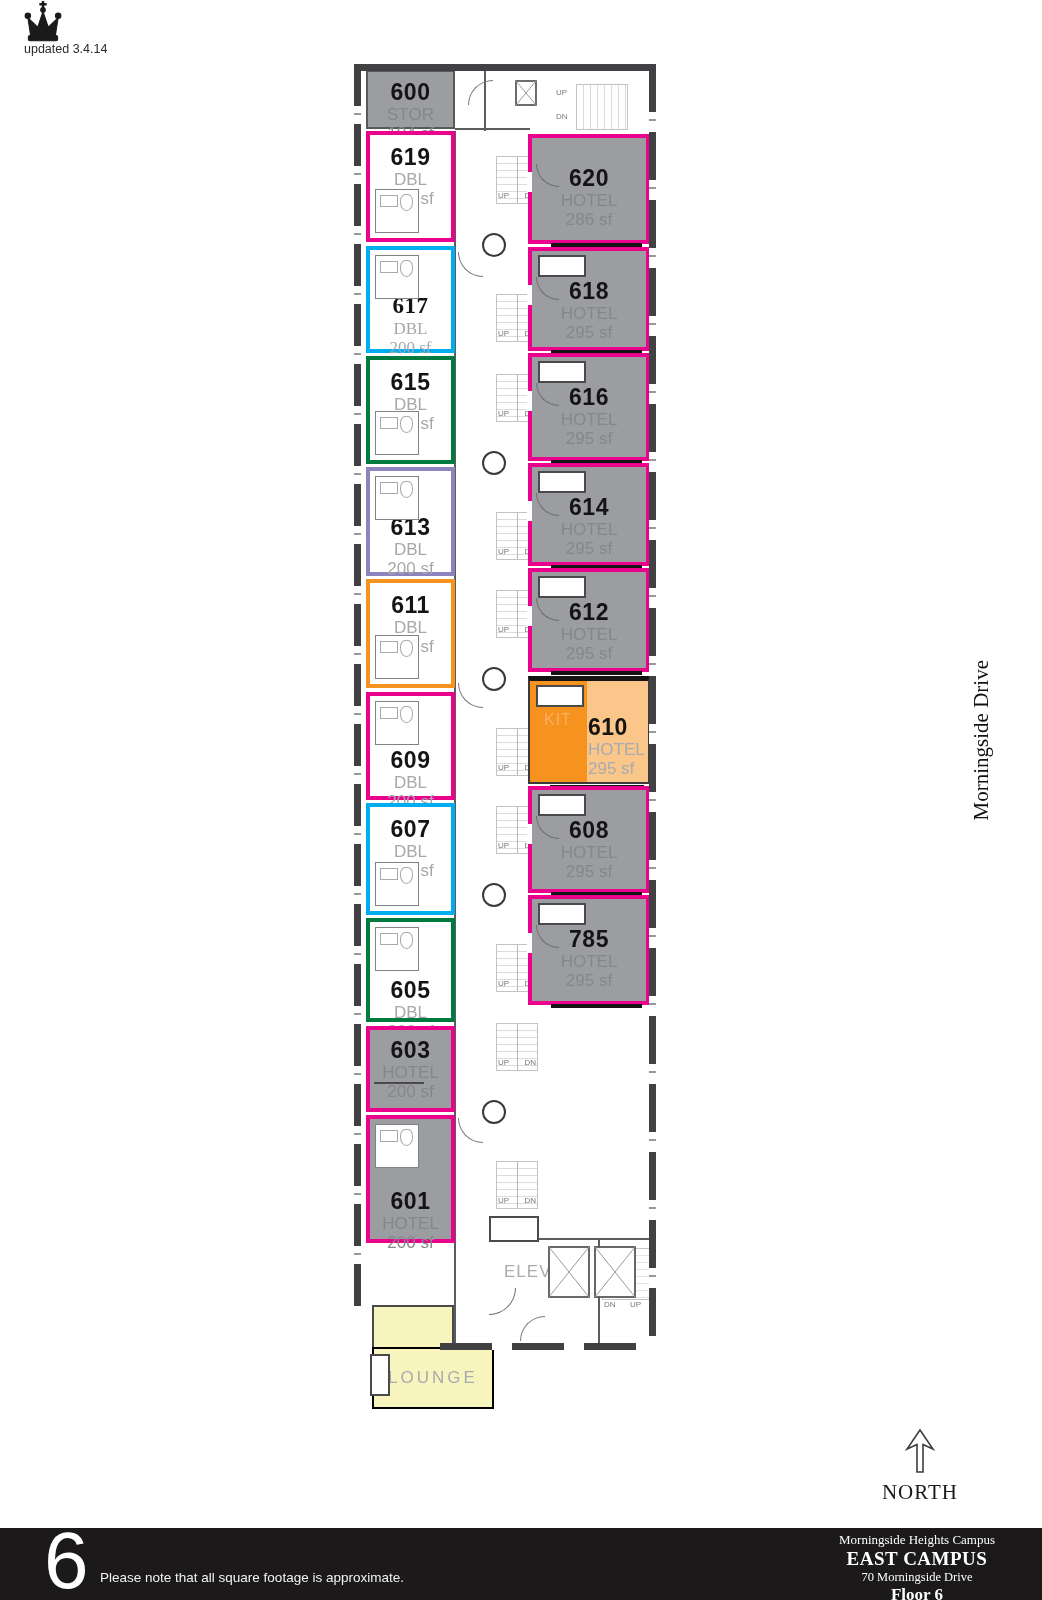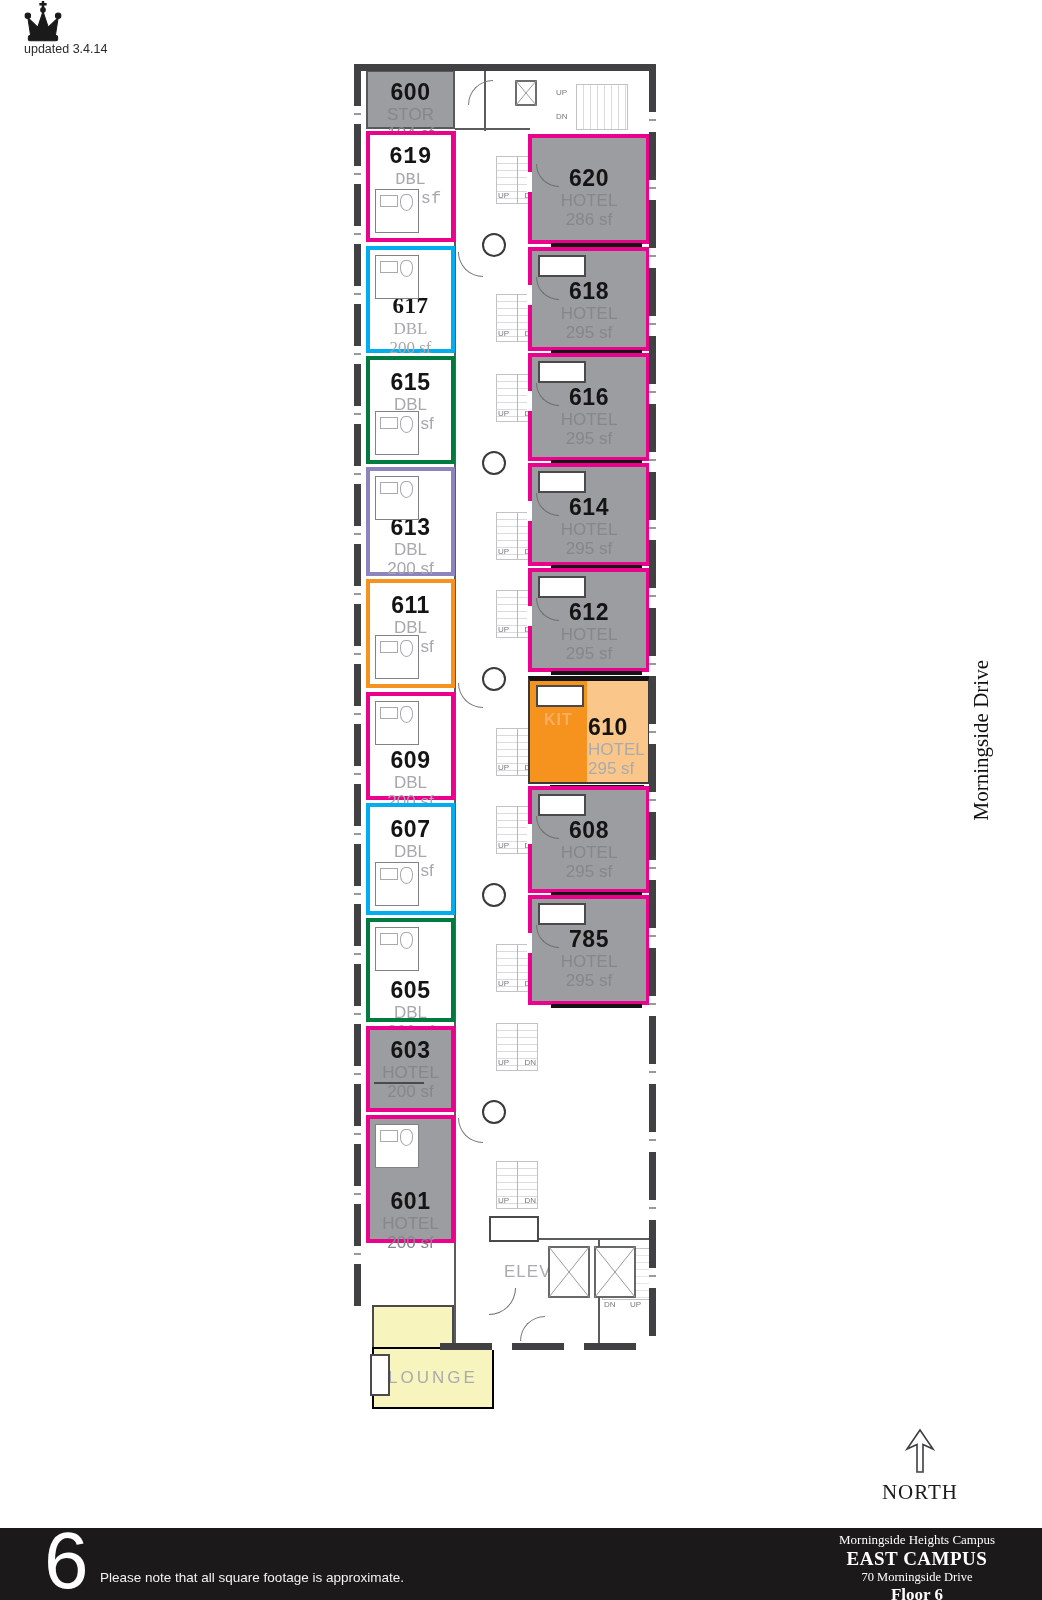--- a/index.html
+++ b/index.html
@@ -44,21 +44,21 @@
   .rroom{left:528px;width:122px;}
   .b-mag{border-color:#ea018c}.b-cyan{border-color:#00aeef}.b-grn{border-color:#007b40}
   .b-pur{border-color:#8c84bc}.b-org{border-color:#f6921e}
   .b-drk{border:2px solid #58595b}
   .f-gray{background:#9b9da0;}
   .num{font-size:23px;font-weight:700;color:#141414;line-height:1.08;letter-spacing:.5px;}
   .sub{font-size:17px;color:#a6a8ab;line-height:1.12;}
   .f-gray .sub{color:#85878a;}
 
   .p600{top:70px;height:59px;padding-top:8px;}
-  .p619{top:131px;height:111px;font-family:Liberation Mono, monospace;}
+  .p619{top:131px;height:111px;}
   .p617{top:246px;height:107px;font-family:Liberation Serif, serif;}
   .p615{top:356px;height:108px;}
   .p613{top:467px;height:109px;}
   .p611{top:579px;height:109px;}
   .p609{top:692px;height:108px;}
   .p607{top:803px;height:112px;}
   .p605{top:918px;height:104px;}
   .p603{top:1026px;height:86px;padding-top:8px;}
   .p601{top:1115px;height:128px;padding-top:70px;}
   .lt{padding-top:10px;} .lm{padding-top:44px;} .lm2{padding-top:52px;} .lm3{padding-top:56px;}
@@ -91,21 +91,21 @@
   .bath{position:absolute;left:5px;width:52%;height:42px;border:1.5px solid #808285;
         background:#fff;z-index:1;}
   .bath::before{content:'';position:absolute;left:4px;top:5px;width:16px;height:10px;
         border:1px solid #a7a9ac;}
   .bath::after{content:'';position:absolute;right:5px;top:4px;width:11px;height:15px;
         border:1px solid #a7a9ac;border-radius:40% 40% 50% 50%;}
   .bath-t{top:5px;} .bath-b{bottom:5px;}
   .p603 .part{position:absolute;left:4px;bottom:24px;width:62%;height:2px;background:#4a4a4c;}
 
   
-  .kit{position:absolute;left:14px;top:30px;font-size:16px;font-weight:700;color:#faae5f;
+  .kit{position:absolute;left:14px;top:30px;font-size:16px;font-weight:400;color:#faae5f;
        letter-spacing:1px;text-align:right;}
   .r610lbl{position:absolute;left:58px;top:34px;text-align:left;}
   .r610lbl .sub{color:#a9abae;}
 
   
   .stair{position:absolute;left:496px;width:40px;height:46px;z-index:1;
          background:repeating-linear-gradient(180deg,#fff 0 6px,#dadbdc 6px 7px);
          border:1px solid #c2c3c5;}
   .stair::before{content:'';position:absolute;left:50%;top:0;bottom:0;width:1px;background:#b5b6b8;}
   .stair .up{position:absolute;left:1px;bottom:3px;font-size:8px;color:#77787b;}

